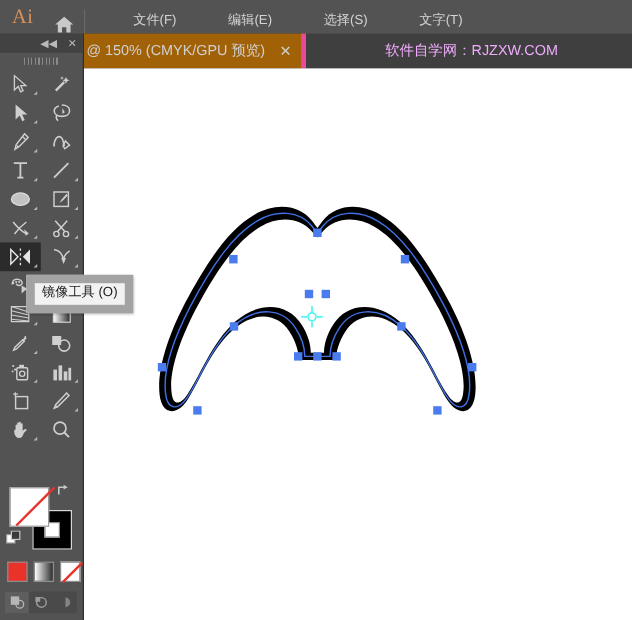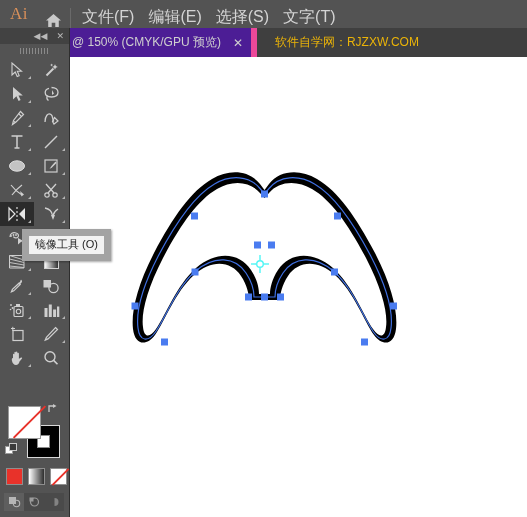--- a/index.html
+++ b/index.html
@@ -40,65 +40,67 @@
     align-items: center;
     justify-content: center;
   }
   .menu-sep {
     width: 1px;
     height: 20px;
     background: #6a6a6a;
     margin: 0 4px 0 2px;
   }
   .menu-item {
-    font-size: 16px;
+    font-size: 11px;
     color: #d4d4d4;
     padding: 4px 7px;
     white-space: nowrap;
     line-height: 14px;
+    margin-left: 29px;
   }
 
   
   #tabbar {
     position: absolute;
     left: 0; top: 28px;
     width: 527px; height: 29px;
     background: #3f3f3f;
     display: flex;
     align-items: stretch;
   }
   #tab-active {
     margin-left: 62px;
-    background: #4c1d95;
+    background: #a16207;
     display: flex;
     align-items: center;
     padding: 0 8px 0 10px;
-    border-right: 6px solid #ec4899;
+    border-right: 4px solid #ec4899;
     height: 100%;
     box-sizing: border-box;
   }
   #tab-title {
     font-size: 12px;
     color: #cfcfcf;
     white-space: nowrap;
   }
   #tab-close {
     margin-left: 12px;
     font-size: 12px;
     color: #cfcfcf;
     cursor: pointer;
     line-height: 12px;
   }
   #watermark {
     display: flex;
     align-items: center;
     padding-left: 18px;
     font-size: 12px;
-    color: #eab308;
+    color: #f0abfc;
     white-space: nowrap;
+    margin-left: 48px;
   }
 
   
   #canvas {
     position: absolute;
     left: 69px; top: 57px;
     width: 458px; height: 460px;
     background: #ffffff;
     overflow: hidden;
   }

